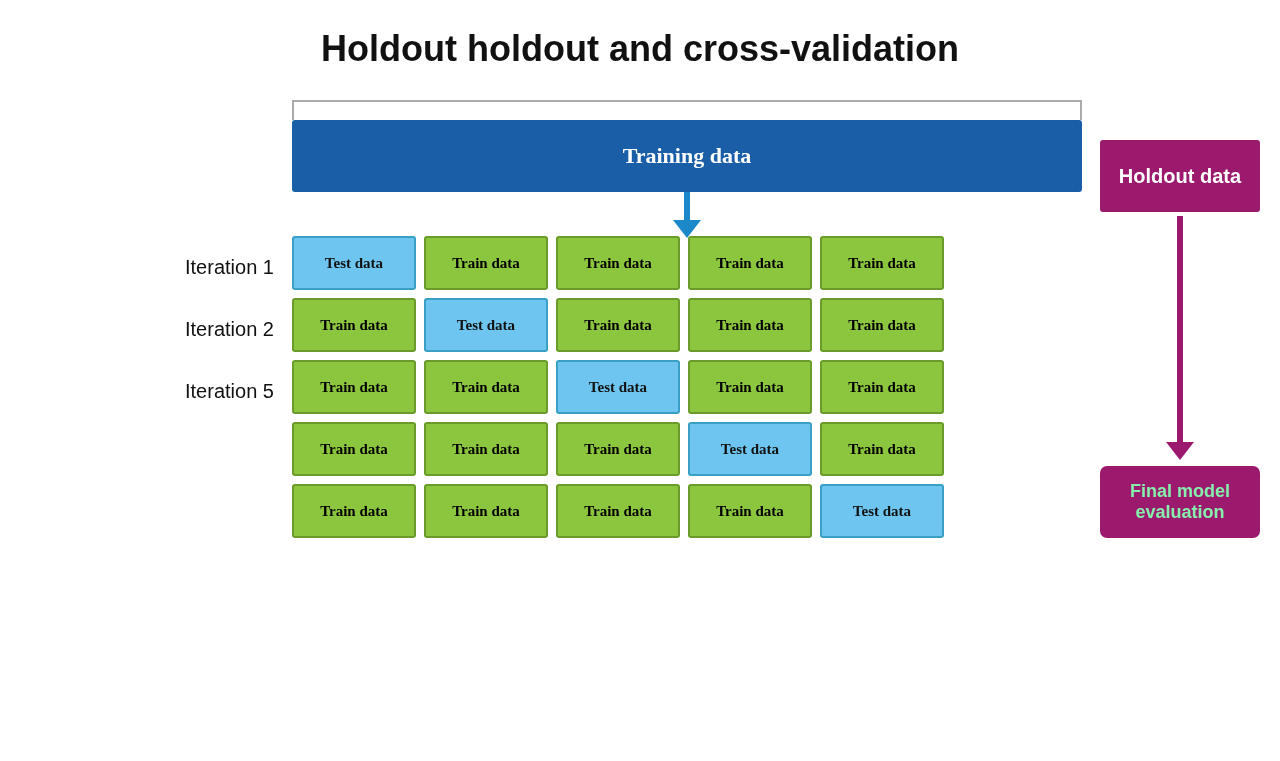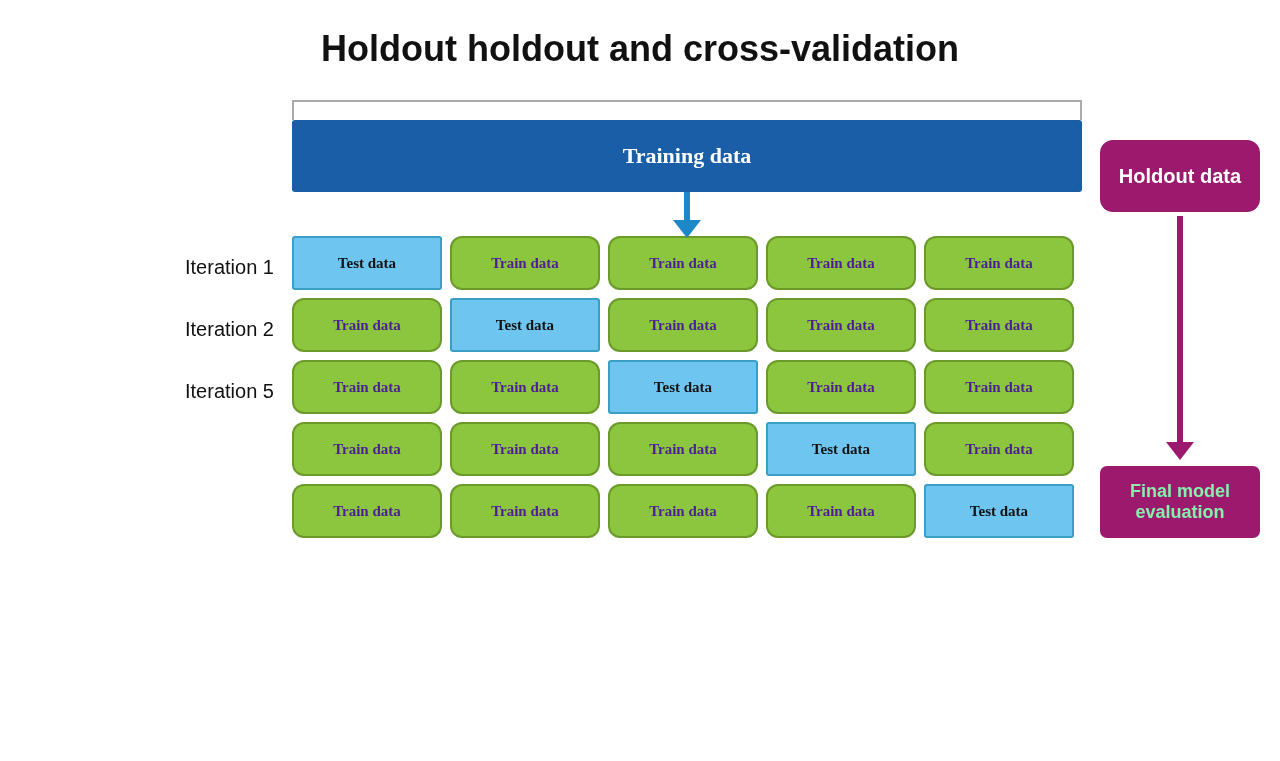--- a/index.html
+++ b/index.html
@@ -91,55 +91,54 @@
       gap: 8px;
     }
 
     .grid-row {
       display: flex;
       flex-direction: row;
       gap: 8px;
     }
 
     .cell {
-      width: 150px;
+      width: 124px;
       height: 54px;
       display: flex;
       align-items: center;
       justify-content: center;
       font-size: 15px;
       font-weight: 600;
       border-radius: 3px;
       border: 2px solid #404040;
     }
 
     .cell-train {
       background-color: #8cc63f;
       border-color: #6a9a2a;
-      color: #4c1d95;
-      border-radius: 12px;
+      color: #000000;
     }
 
     .cell-test {
       background-color: #6ec6f0;
       border-color: #3a9fc4;
       color: #111;
     }
 
     .holdout-bar {
       width: 160px;
       height: 72px;
       background-color: #9b1a6e;
       display: flex;
       align-items: center;
       justify-content: center;
       color: #fff;
       font-size: 20px;
       font-weight: 600;
-      border-radius: 13px;
+      border-radius: 3px;
       text-align: center;
     }
 
     .arrow-shaft-purple {
       width: 6px;
       background: #9b1a6e;
       flex: 1;
       min-height: 20px;
     }
 

